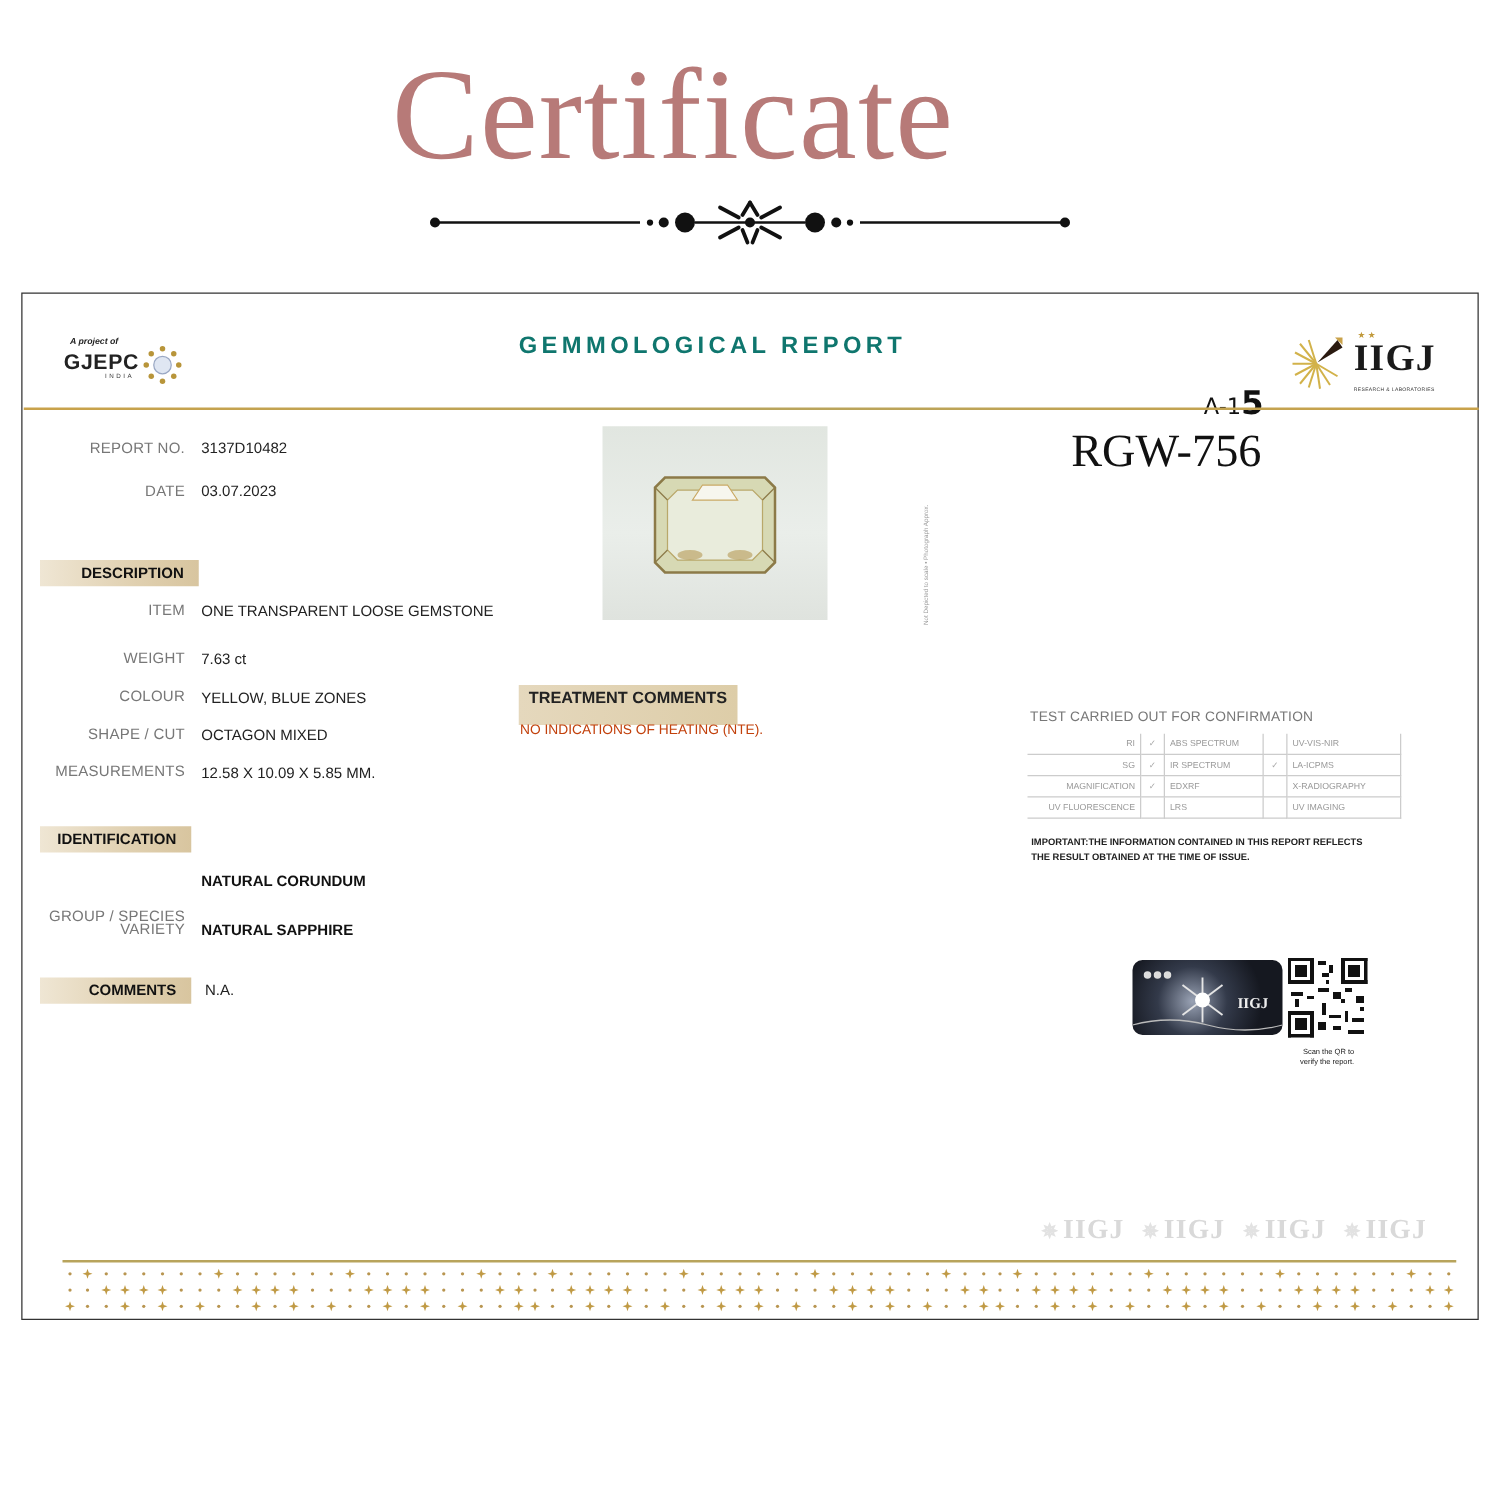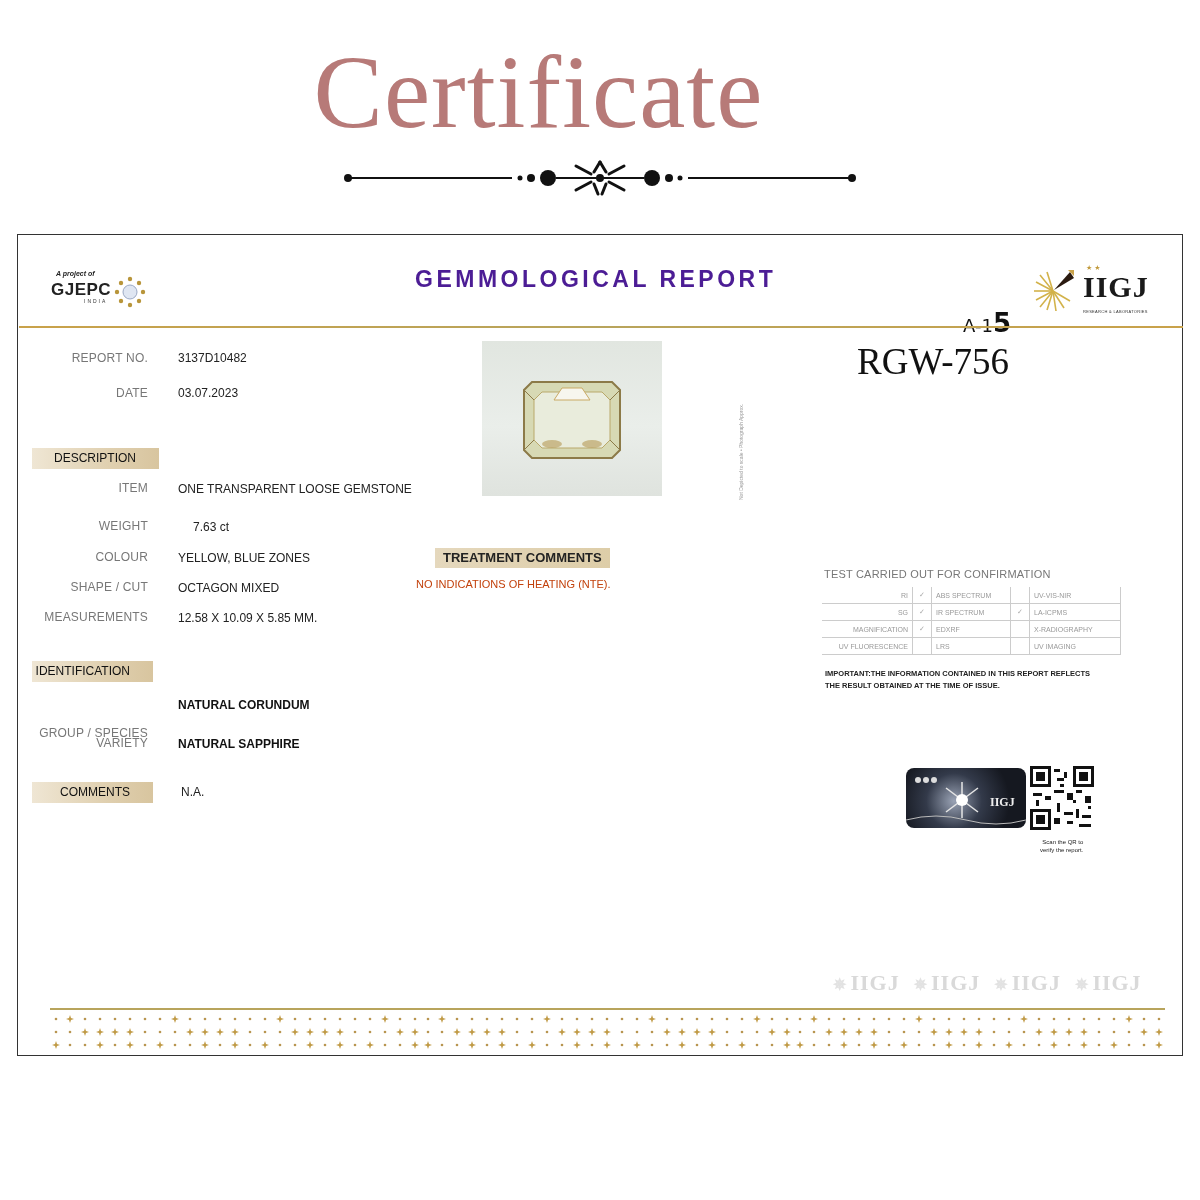--- a/index.html
+++ b/index.html
@@ -11,47 +11,47 @@
   .ornament { left:340px; top:160px; width:520px; height:36px; }
 
   
   .frame { left:17px; top:234px; width:1166px; height:822px; border:1.5px solid #333; background:#fff; box-sizing:border-box; }
 
   .project-of { left:56px; top:270px; font-size:7px; font-style:italic; font-weight:bold; color:#222; }
   .gjepc { left:51px; top:280px; font-size:17px; font-weight:bold; color:#222; letter-spacing:0.5px; }
   .india { left:84px; top:298px; font-size:5px; letter-spacing:2px; color:#333; }
   .gjepc-emblem { left:114px; top:276px; width:32px; height:32px; }
 
-  .report-title { left:415px; top:266px; font-size:23px; font-weight:bold; color:#4c1d95; letter-spacing:3.5px; }
+  .report-title { left:415px; top:266px; font-size:19px; font-weight:bold; color:#0f766e; letter-spacing:3.5px; }
 
   .iigj-burst { left:1030px; top:268px; width:46px; height:46px; }
   .iigj-text { left:1083px; top:272px; font-family:"Liberation Serif", serif; font-size:30px; font-weight:bold; color:#1a1a1a; letter-spacing:1px; line-height:1; }
   .iigj-sub { left:1083px; top:309px; font-size:4px; color:#333; letter-spacing:0.3px; }
   .iigj-stars { left:1086px; top:264px; font-size:7px; color:#c19a3c; letter-spacing:2px; }
 
   .handwritten { left:963px; top:308px; font-size:18px; color:#111; font-family:"DejaVu Sans", sans-serif; }
   .handwritten b { font-size:26px; }
 
   .gold-rule { left:19px; top:326px; width:1164px; height:2px; background:linear-gradient(90deg,#c9a24a,#b8a45c,#c9a24a); }
 
   .rgw { left:857px; top:340px; font-family:"Liberation Serif", serif; font-size:37px; color:#111; }
 
   
   .lbl { font-size:12px; color:#777; text-align:right; width:118px; letter-spacing:0.2px; }
-  .val { font-size:12px; color:#222;margin-left:17px; }
+  .val { font-size:12px; color:#222; }
   .val.bold { font-weight:bold; color:#111;text-align:center; }
 
-  .section { height:21px; background:linear-gradient(90deg,#efe6d4 0%,#e0d0b0 60%,#d8c59f 100%); color:#111; font-weight:normal; font-size:12px; text-align:right; box-sizing:border-box; padding-right:23px; line-height:21px; }
+  .section { height:21px; background:linear-gradient(90deg,#efe6d4 0%,#e0d0b0 60%,#d8c59f 100%); color:#111; font-weight:bold; font-size:12px; text-align:right; box-sizing:border-box; padding-right:12px; line-height:21px; }
 
   .photo { left:482px; top:341px; width:180px; height:155px; background:linear-gradient(180deg,#e1e6e0 0%,#eaeeea 55%,#dfe3de 100%); }
   .gem { left:522px; top:378px; width:100px; height:84px; }
   .vert-text { left:738px; top:345px; width:10px; height:155px; }
   .vert-text span { display:block; transform:rotate(-90deg); transform-origin:left top; position:absolute; left:0; top:155px; width:155px; font-size:5px; color:#999; white-space:nowrap; }
 
-  .treat-head { left:415px; top:548px; height:20px; padding:0 8px; background:linear-gradient(90deg,#e5d8bd,#ddcda8); font-weight:bold; font-size:13px; color:#222; line-height:20px;margin-left:20px; }
+  .treat-head { left:415px; top:548px; height:32px; padding:0 8px; background:linear-gradient(90deg,#e5d8bd,#ddcda8); font-weight:bold; font-size:13px; color:#222; line-height:20px; }
   .treat-val { left:416px; top:578px; font-size:11px; color:#c2410c; }
 
   .test-title { left:824px; top:568px; font-size:11px; color:#777; letter-spacing:0.2px; }
   .test-table { left:822px; top:587px; border-collapse:collapse; font-size:7px; color:#999; }
   .test-table td { border-bottom:1px solid #ccc; height:16px; padding:0 4px; }
   .test-table td.c1 { width:82px; text-align:right; border-right:1px solid #ccc; }
   .test-table td.ck { width:10px; text-align:center; border-right:1px solid #ccc; color:#aaa; }
   .test-table td.c3 { width:70px; border-right:1px solid #ccc; }
   .test-table td.c5 { width:82px; border-right:1px solid #ccc; }
   .important { left:825px; top:668px; width:280px; font-size:7.5px; color:#222; line-height:12px; font-weight:bold; }
@@ -148,21 +148,21 @@
 <div class="abs val" style="left:161px;top:351px;">3137D10482</div>
 <div class="abs lbl" style="left:30px;top:386px;">DATE</div>
 <div class="abs val" style="left:161px;top:386px;">03.07.2023</div>
 
 <div class="abs section" style="left:32px;top:448px;width:127px;">DESCRIPTION</div>
 
 <div class="abs lbl" style="left:30px;top:481px;">ITEM</div>
 <div class="abs val" style="left:161px;top:482px;">ONE TRANSPARENT LOOSE GEMSTONE</div>
 
 <div class="abs lbl" style="left:30px;top:519px;">WEIGHT</div>
-<div class="abs val" style="left:176px;top:520px;">7.63 ct</div>
+<div class="abs val" style="left:161px;top:520px;">7.63 ct</div>
 
 <div class="abs lbl" style="left:30px;top:550px;">COLOUR</div>
 <div class="abs val" style="left:161px;top:551px;">YELLOW, BLUE ZONES</div>
 
 <div class="abs lbl" style="left:30px;top:580px;">SHAPE / CUT</div>
 <div class="abs val" style="left:161px;top:581px;">OCTAGON MIXED</div>
 
 <div class="abs lbl" style="left:30px;top:610px;">MEASUREMENTS</div>
 <div class="abs val" style="left:161px;top:611px;">12.58 X 10.09 X 5.85 MM.</div>
 

